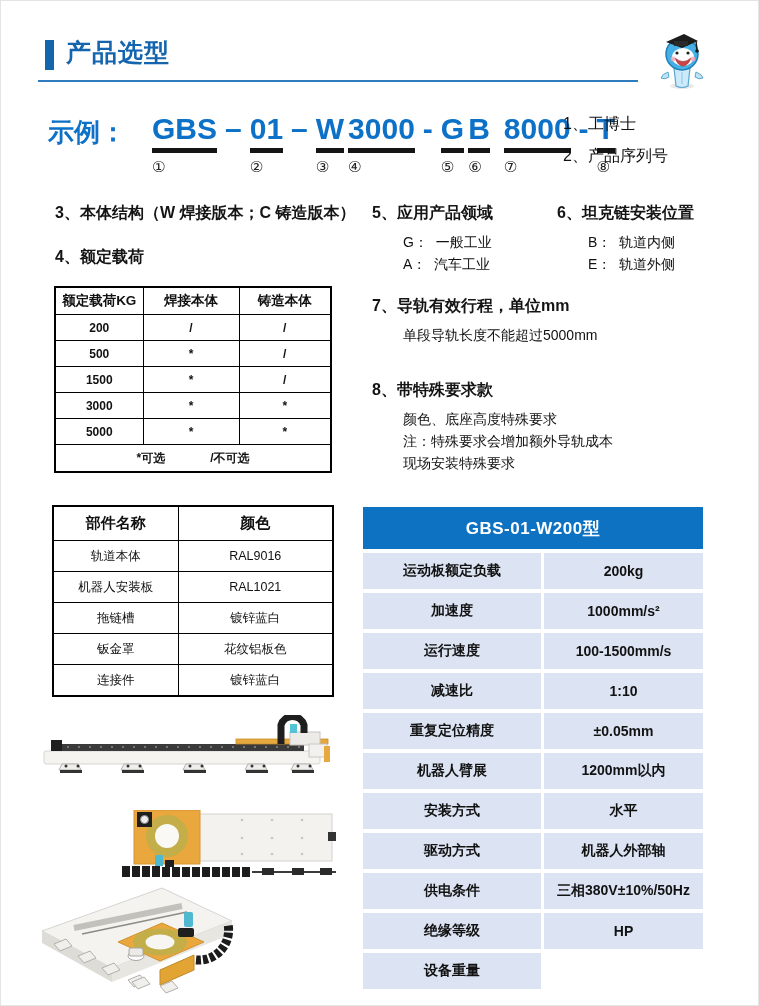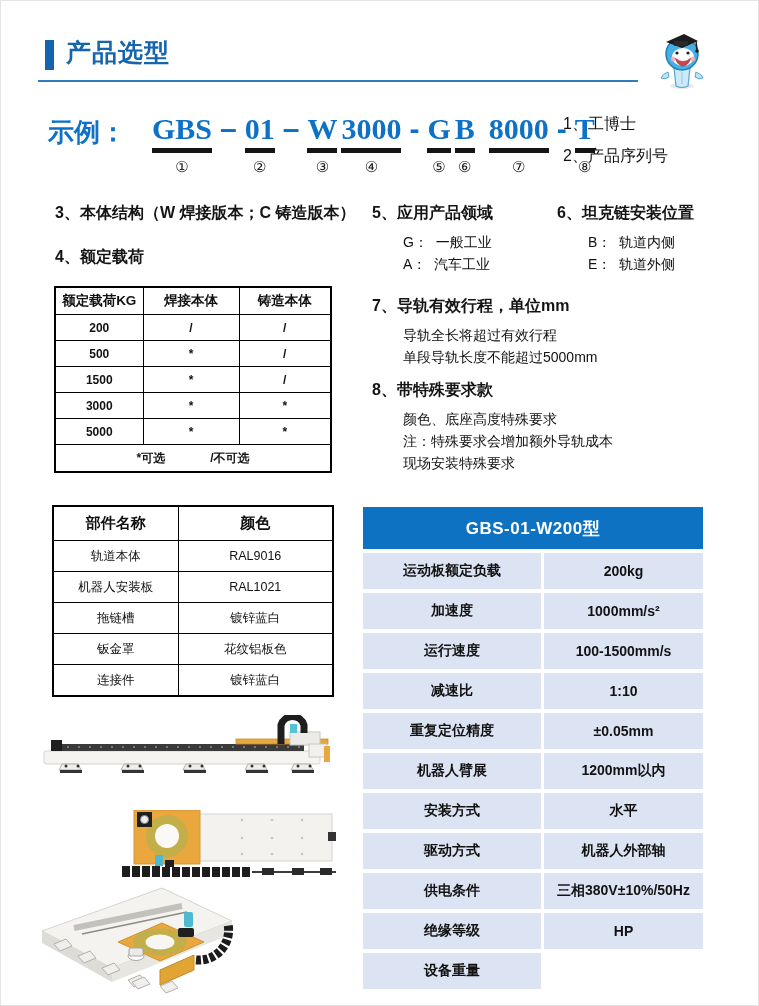--- a/index.html
+++ b/index.html
@@ -12,21 +12,21 @@
   
   #accent-bar{position:absolute;left:45px;top:40px;width:9px;height:30px;background:#1565ae;}
   #page-title{position:absolute;left:66px;top:36px;font-size:25px;font-weight:bold;color:#1565ae;letter-spacing:1px;}
   #header-rule{position:absolute;left:38px;top:80px;width:600px;height:2px;background:#2e7bbe;}
   #mascot{position:absolute;left:650px;top:28px;}
 
   
   #example-row{position:absolute;left:48px;top:112px;display:flex;align-items:flex-start;}
   #example-label{font-size:26px;font-weight:bold;color:#0c71c7;margin-right:24px;padding-top:3px;white-space:pre;}
   #model-parts{display:flex;align-items:flex-start;}
-  .mseg{display:inline-flex;flex-direction:column;align-items:center;margin:0 2px;font-family:Liberation Serif, serif;}
+  .mseg{display:inline-flex;flex-direction:column;align-items:flex-start;margin:0 2px;}
   .mtxt{font-size:30px;font-weight:bold;color:#0c71c7;line-height:34px;}
   .msep{font-size:30px;font-weight:bold;color:#0c71c7;line-height:34px;margin:0 6px;}
   .mgap{display:inline-block;}
   .mline{height:5px;background:#151515;align-self:stretch;margin-top:2px;}
   .mnum{font-size:15px;color:#222;margin-top:5px;}
   #example-notes{position:absolute;left:563px;top:114px;font-size:16px;font-weight:500;line-height:19px;}
   .note-line{margin-bottom:13px;white-space:pre;}
 
   
   .sec-title{font-size:16px;font-weight:600;color:#141414;white-space:pre;}
@@ -159,21 +159,21 @@
   <div id="sec5">
     <div class="sec-title">5、应用产品领域</div>
     <div class="sec-items"><div class="sec-item">G：  一般工业</div><div class="sec-item">A：  汽车工业</div></div>
   </div>
   <div id="sec6">
     <div class="sec-title">6、坦克链安装位置</div>
     <div class="sec-items"><div class="sec-item">B：  轨道内侧</div><div class="sec-item">E：  轨道外侧</div></div>
   </div>
   <div id="sec7">
     <div class="sec-title">7、导轨有效行程，单位mm</div>
-    <div class="sec-items"><div class="sec-item">导轨全长将超过有效行程</div><div class="sec-item">单段导轨长度不能超过5000mm</div></div>
+    <div class="sec-items"><div class="sec-item">单段导轨长度不能超过5000mm</div></div>
   </div>
   <div id="sec8">
     <div class="sec-title">8、带特殊要求款</div>
     <div class="sec-items"><div class="sec-item">颜色、底座高度特殊要求</div><div class="sec-item">注：特殊要求会增加额外导轨成本</div><div class="sec-item">现场安装特殊要求</div></div>
   </div>
 
   <table id="load-table" class="blk">
     <colgroup>
         <col style="width:88px">
         <col style="width:96px">

